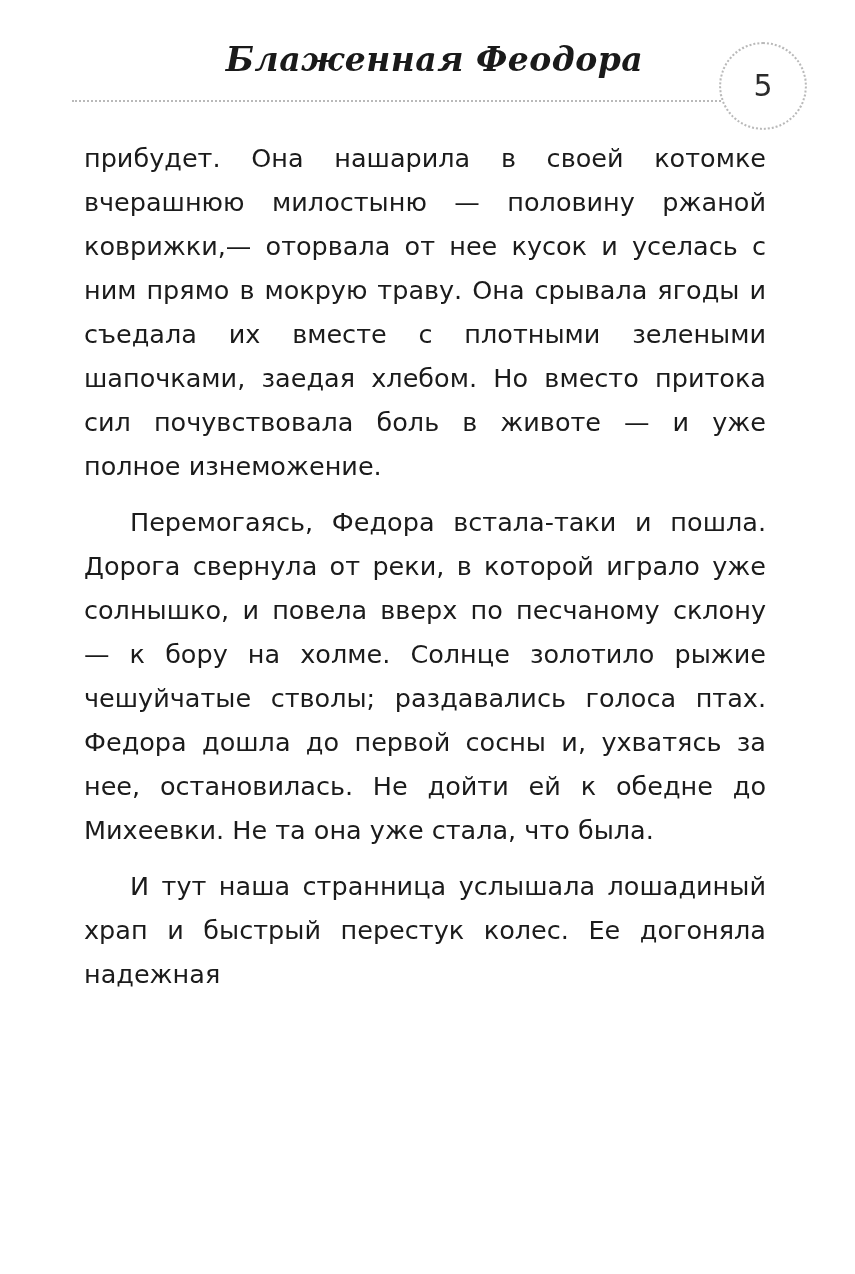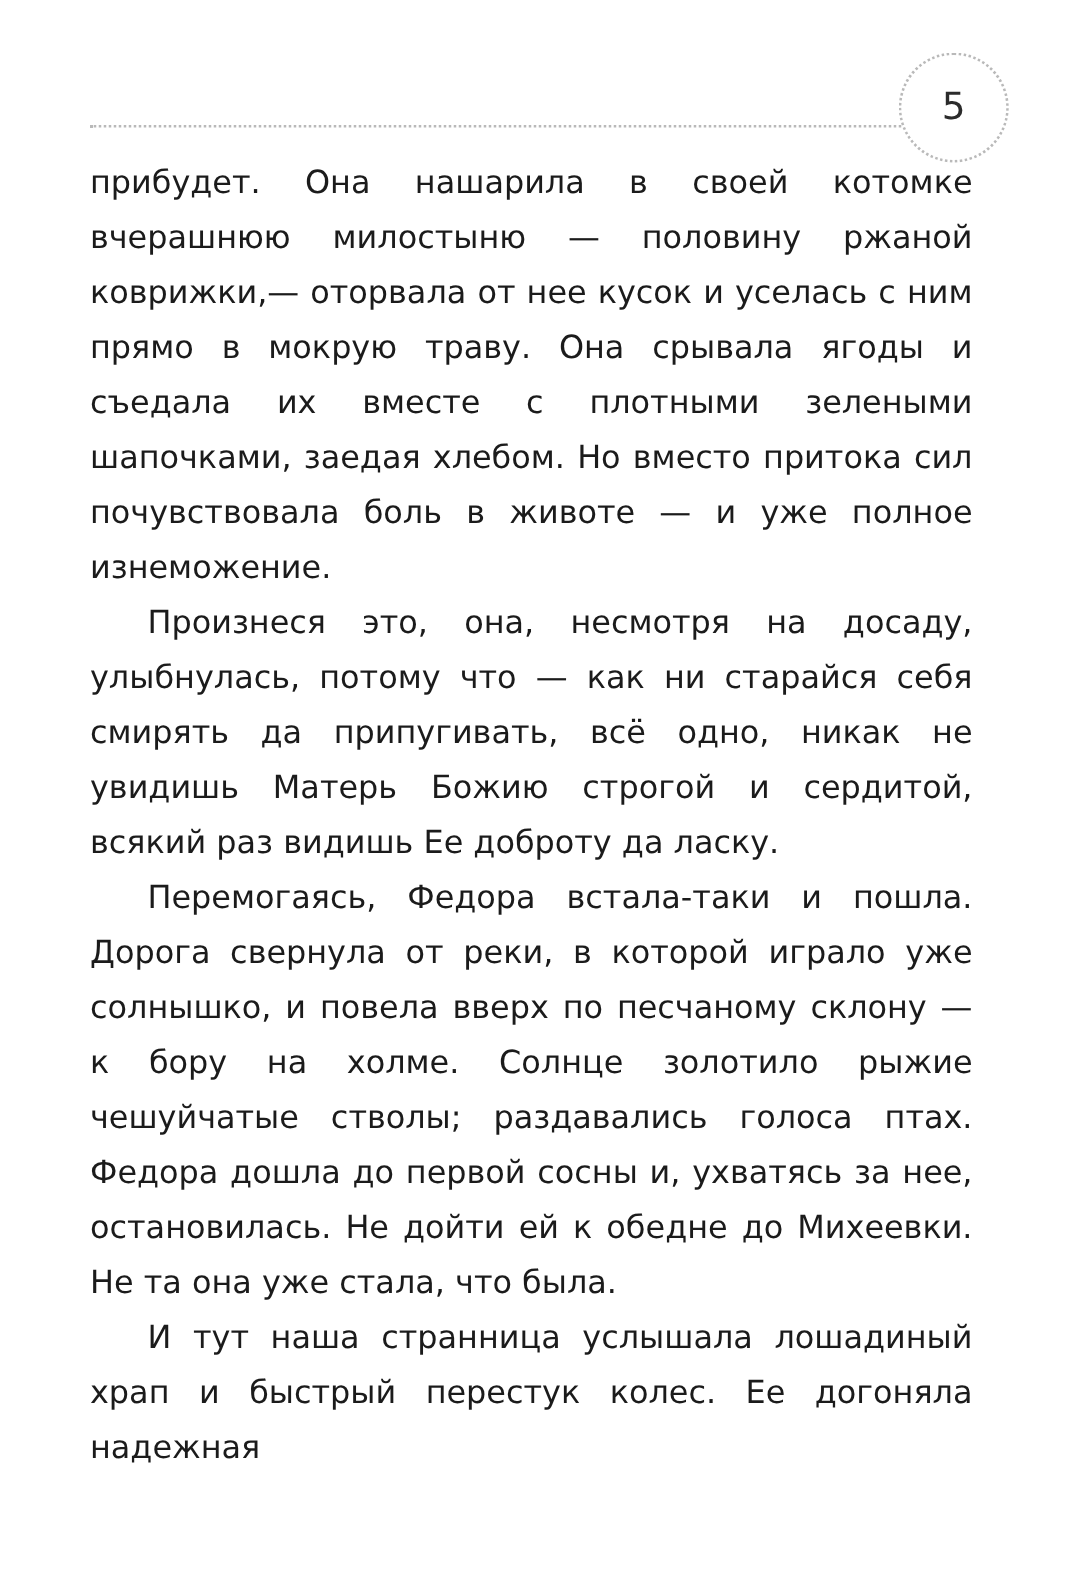--- a/index.html
+++ b/index.html
@@ -74,39 +74,39 @@
     left: 72px;
     width: 706px;
     font-size: 25.5px;
     line-height: 44px;
     color: #1b1b1b;
     text-align: justify;
     text-justify: inter-word;
     hyphens: manual;
   }
   .body-text p {
-    margin: 0;
+    margin: 12px;
   }
   .body-text p.indent {
     text-indent: 46px;
   }
   
 </style>
 </head>
 <body>
 
 <div class="page">
 
   <div class="header">
+    <div class="running-title">Блаженная Феодора</div>
     <div class="header-rule"></div>
     <div class="page-number-badge">
       <span class="num">5</span>
     </div>
   </div>
 
   <div class="body-text">
     <p>прибудет. Она нашарила в своей котомке вчерашнюю милостыню — половину ржаной коврижки,— оторвала от нее кусок и уселась с ним прямо в мокрую траву. Она срывала ягоды и съедала их вместе с плотными зелеными шапочками, заедая хлебом. Но вместо притока сил почувствовала боль в животе — и уже полное изнеможение.</p>
-    <p class="indent">Произнеся это, она, несмотря на досаду, улыбнулась, потому что — как ни старайся себя смирять да припугивать, всё одно, никак не увидишь Матерь Божию строгой и сердитой, всякий раз видишь Ее доброту да ласку.</p>
     <p class="indent">Перемогаясь, Федора встала-таки и пошла. Дорога свернула от реки, в которой играло уже солнышко, и повела вверх по песчаному склону — к бору на холме. Солнце золотило рыжие чешуйчатые стволы; раздавались голоса птах. Федора дошла до первой сосны и, ухватясь за нее, остановилась. Не дойти ей к обедне до Михеевки. Не та она уже стала, что была.</p>
     <p class="indent">И тут наша странница услышала лошадиный храп и быстрый перестук колес. Ее догоняла надежная</p>
   </div>
 
 </div>
 
 </body></html>

